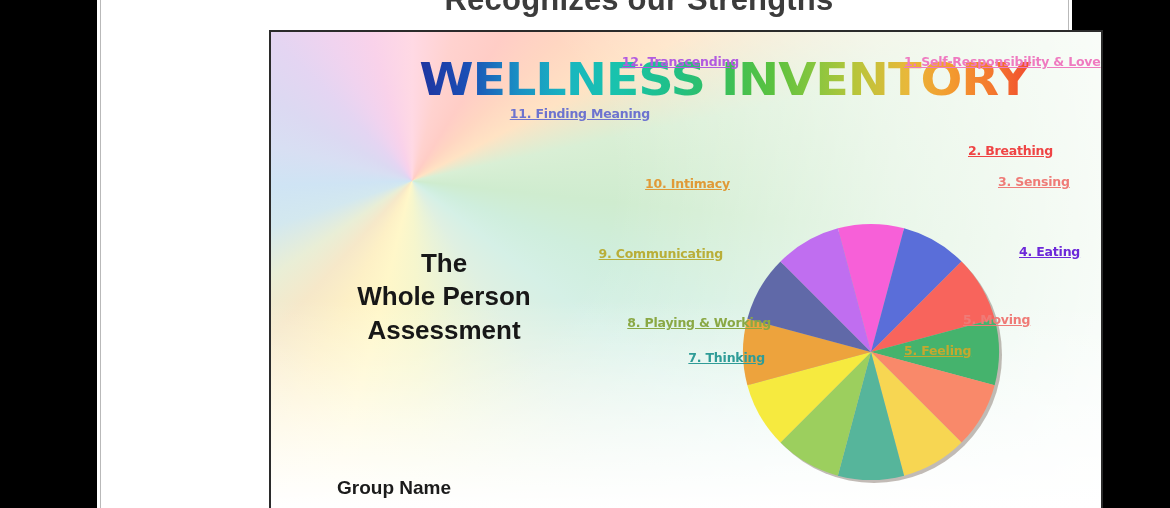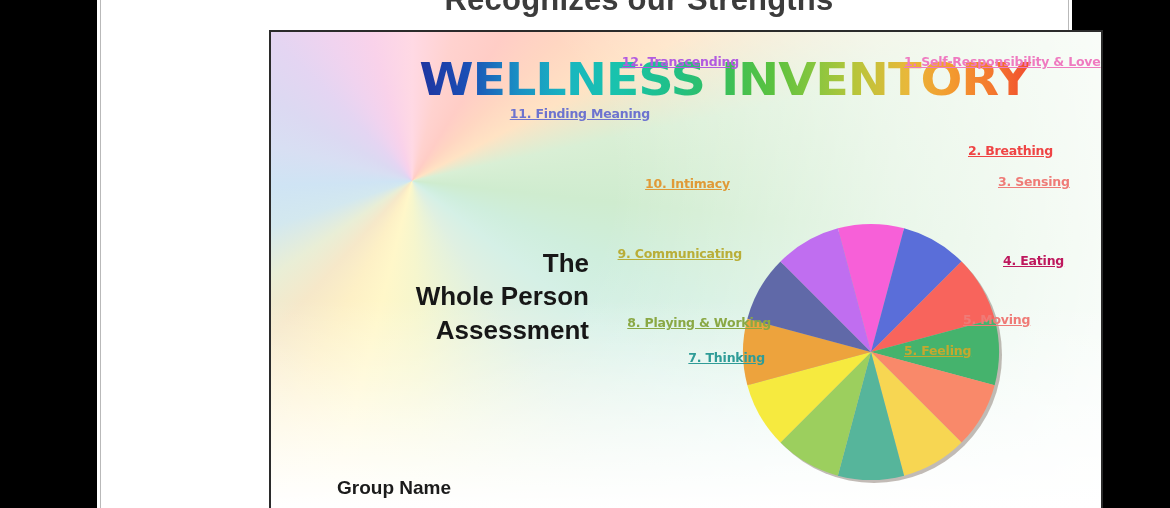--- a/index.html
+++ b/index.html
@@ -47,21 +47,21 @@
     background:linear-gradient(to right,
       #1f2f9c 0%, #1b4fb5 9%, #1a8fc4 17%, #19b6c0 25%,
       #19c3ac 33%, #1fc08a 41%, #35bf5e 49%, #5cc23e 58%,
       #8cc63f 65%, #b9c53a 71%, #e8b83a 79%, #f39b2f 86%,
       #f4762e 93%, #f0422f 100%);
     -webkit-background-clip:text;background-clip:text;color:transparent;
     -webkit-text-fill-color:transparent;
     transform:scaleX(1.12);transform-origin:left center;}
 
   
-  .program{position:absolute;left:28px;top:215px;width:290px;text-align:right;
+  .program{position:absolute;left:28px;top:215px;width:290px;text-align:center;
            font-size:26px;font-weight:bold;color:#171717;line-height:1.28;}
 
   
   .groupname{position:absolute;left:44px;top:445px;font-size:19px;font-weight:bold;color:#1b1b1b;margin-left:22px;}
 
   
   .pie-wrap{position:absolute;left:430px;top:150px;width:340px;height:340px;}
   .pie-svg{position:absolute;left:0;top:0;}
 
   .plabel{position:absolute;font-size:12.5px;font-weight:bold;white-space:nowrap;
@@ -107,26 +107,26 @@
             <path d="M170,170 L46.36,203.13 A128,128 0 0 1 46.36,136.87 Z" fill="#eda33d"></path>
             <path d="M170,170 L46.36,136.87 A128,128 0 0 1 79.49,79.49 Z" fill="#6069a8"></path>
             <path d="M170,170 L79.49,79.49 A128,128 0 0 1 136.87,46.36 Z" fill="#c06ef0"></path>
           </svg>
       </div>
 
       <div id="pie-labels">
           <div class="plabel" style="left: 633px; top: 22px; color: rgb(239, 122, 192);">1. Self-Responsibility &amp; Love</div>
           <div class="plabel" style="left: 697px; top: 75px; color: #ef4444; margin-top: 36px;">2. Breathing</div>
           <div class="plabel" style="left: 727px; top: 142px; color: rgb(239, 123, 119);">3. Sensing</div>
-          <div class="plabel" style="left: 732px; top: 212px; color: #be185d; margin-top: 9px;">4. Eating</div>
+          <div class="plabel" style="left: 748px; top: 212px; color: #6d28d9;">4. Eating</div>
           <div class="plabel" style="left: 692px; top: 280px; color: rgb(239, 123, 119);">5. Moving</div>
           <div class="plabel" style="left: 633px; top: 311px; color: rgb(198, 168, 46);">5. Feeling</div>
           <div class="plabel" style="left: auto; top: 318px; color: rgb(47, 156, 151); right: 336px;">7. Thinking</div>
           <div class="plabel" style="left: auto; top: 283px; color: rgb(138, 168, 68); right: 330px;">8. Playing &amp; Working</div>
-          <div class="plabel" style="left: auto; top: 214px; color: rgb(185, 174, 56); right: 359px;">9. Communicating</div>
+          <div class="plabel" style="left: auto; top: 214px; color: rgb(185, 174, 56); right: 378px;">9. Communicating</div>
           <div class="plabel" style="left: auto; top: 144px; color: rgb(224, 154, 55); right: 371px;">10. Intimacy</div>
           <div class="plabel" style="left: auto; top: 74px; color: rgb(109, 115, 207); right: 451px;">11. Finding Meaning</div>
           <div class="plabel" style="left: auto; top: 22px; color: rgb(178, 90, 224); right: 362px;">12. Transcending</div>
         </div>
 
     </div>
   </div>
 </div>
 
 </body></html>

